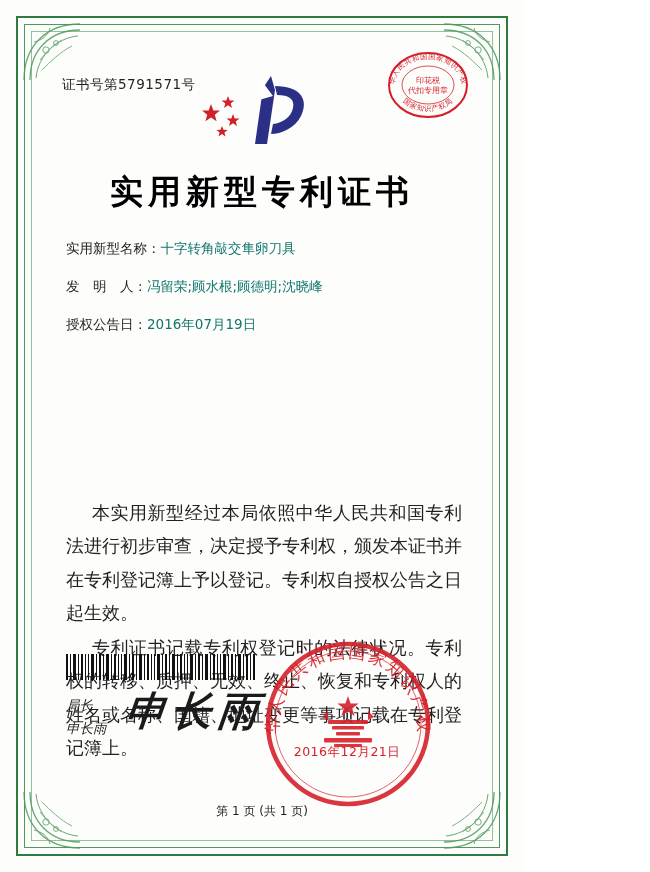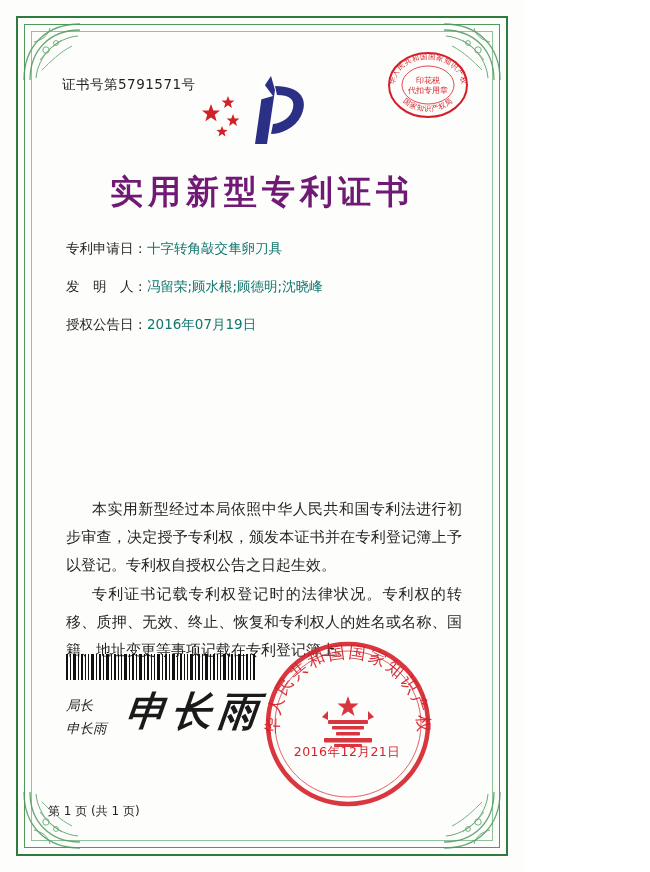--- a/index.html
+++ b/index.html
@@ -88,21 +88,21 @@
 
   .title {
     position: absolute;
     top: 126px;
     left: 0;
     right: 0;
     text-align: center;
     font-size: 33px;
     font-weight: bold;
     letter-spacing: 5px;
-    color: #701a75;
+    color: #000000;
     font-family: "DejaVu Sans", "Liberation Sans", sans-serif;
   }
 
   .fields {
     position: absolute;
     top: 196px;
     left: 18px;
     right: 10px;
   }
   .field-row {
@@ -118,21 +118,21 @@
   .field-value {
     display: inline-block;
     color: #0f766e;
   }
 
   .paragraphs {
     position: absolute;
     top: 452px;
     left: 18px;
     right: 14px;
-    font-size: 15px;
+    font-size: 18px;
     line-height: 1.85;
     color: #231f20;
     text-align: justify;
   }
   .paragraphs p {
     margin: 0 0 2px 0;
     text-indent: 26px;
   }
 
   .barcode {
@@ -182,21 +182,21 @@
     color: #d5202a;
     font-size: 12.5px;
     letter-spacing: 0.5px;
   }
 
   .footer {
     position: absolute;
     bottom: 8px;
     left: 0;
     right: 0;
-    text-align: left;
+    text-align: center;
     font-size: 12px;
     color: #231f20;
   }
 </style>
 </head>
 <body>
 
 <div class="certificate">
 
   <div class="border-outer"></div>
@@ -296,21 +296,21 @@
           <polygon points="36,40 37.7,44.4 42.4,44.6 38.7,47.5 40,52 36,49.3 32,52 33.3,47.5 29.6,44.6 34.3,44.4"></polygon>
           <polygon points="25,52 26.5,55.8 30.6,56 27.4,58.5 28.5,62.5 25,60.1 21.5,62.5 22.6,58.5 19.4,56 23.5,55.8"></polygon>
         </g>
       </svg>
     </div>
 
     <div class="title">实用新型专利证书</div>
 
     <div class="fields">
       <div class="field-row">
-        <span class="field-label">专利申请日：</span><span class="field-value">十字转角敲交隼卵刀具</span>
+        <span class="field-label">实用新型名称：</span><span class="field-value">十字转角敲交隼卵刀具</span>
       </div>
       <div class="field-row">
         <span class="field-label">发　明　人：</span><span class="field-value">冯留荣;顾水根;顾德明;沈晓峰</span>
       </div>
       <div class="field-row">
         <span class="field-label">授权公告日：</span><span class="field-value">2016年07月19日</span>
       </div>
     </div>
 
     <div class="paragraphs">

